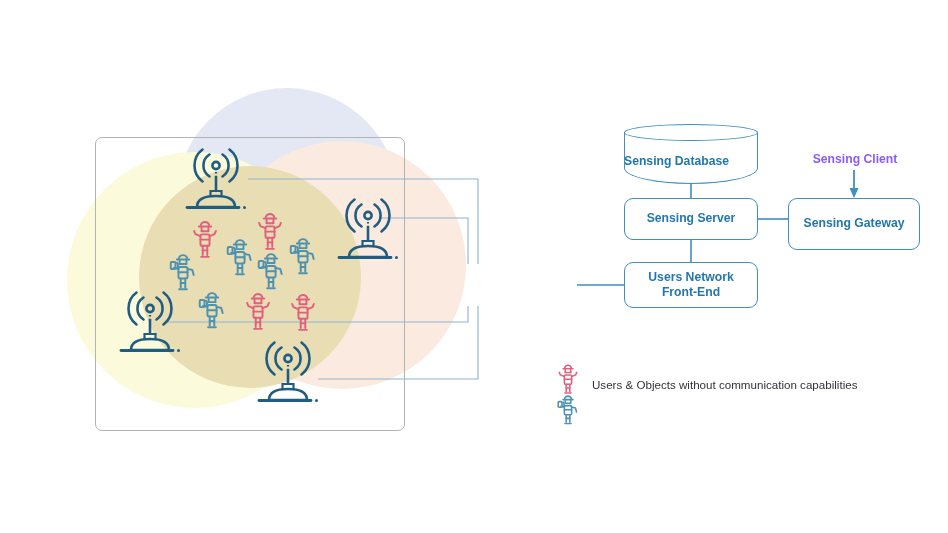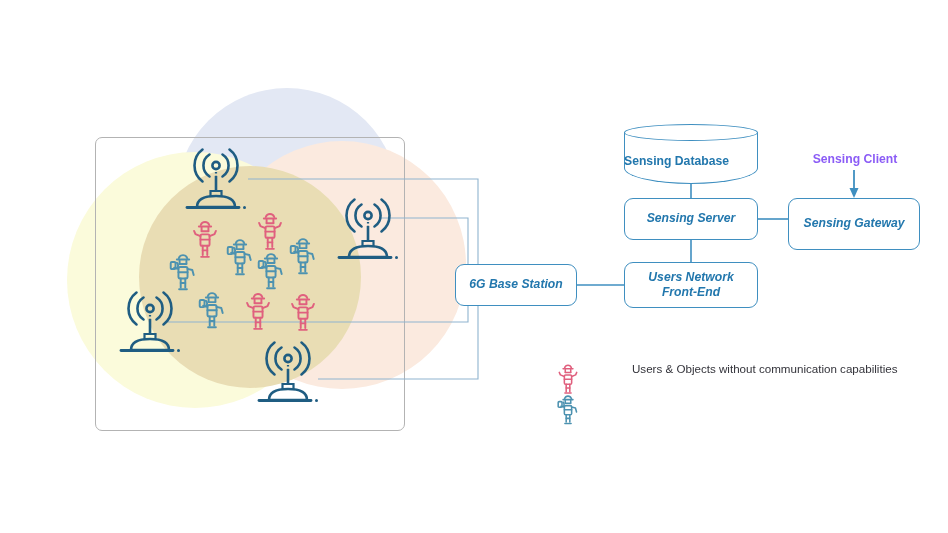--- a/index.html
+++ b/index.html
@@ -27,21 +27,21 @@
   }
 
   
   #links{left:0;top:0;width:948px;height:533px;pointer-events:none;}
 
   
   .node{
     position:absolute;box-sizing:border-box;
     border:1.5px solid #3f8fc0;border-radius:9px;background:#fff;
     display:flex;align-items:center;justify-content:center;text-align:center;
-    color:#2277ad;font-weight:700;font-size:12.2px;line-height:1.25;font-style:italic;
+    color:#2277ad;font-weight:700;font-size:12.2px;line-height:1.25;
   }
   .node span{display:block;}
 
   #node-bs{left:455px;top:264px;width:122px;height:42px;}
   #node-cn{left:624px;top:262px;width:134px;height:46px;}
   #node-ss{left:624px;top:198px;width:134px;height:42px;}
   #node-gw{left:788px;top:198px;width:132px;height:52px;}
 
   
   #node-db{
@@ -62,21 +62,21 @@
     text-align:left;color:#2277ad;font-weight:700;font-size:12.2px;line-height:1.25;margin-top:16px;
   }
 
   
   #client-label{
     left:800px;top:152px;width:110px;text-align:center;
     font-size:12.2px;font-weight:700;color:#8b5cf6;white-space:nowrap;
   }
 
   
-  .legend-row{position:absolute;display:flex;gap:40px;}
+  .legend-row{position:absolute;display:flex;align-items:center;}
   #legend-row-0{left:556px;top:362px;}
   #legend-row-1{left:556px;top:392px;}
   .legend-text{
     margin-left:10px;font-size:11.6px;color:#33333a;white-space:nowrap;
   }
   .legend-icon{width:26px;height:44px;display:block;}
   .people-icon,.antenna-icon{display:block;}
 </style>
 </head>
 <body>
@@ -344,23 +344,20 @@
             <path d="M9 16 L4.6 14.2 L3.4 11.4"></path>
             <path d="M17 16 L21.4 14.2 L22.6 11.4"></path>
             <path d="M11 24.4 L11 32.6 M15 24.4 L15 32.6"></path>
             <path d="M9.6 34.2 L12.4 34.2 M13.6 34.2 L16.4 34.2"></path>
             <path d="M11 28.5 L15 28.5"></path>
           </g>
         </svg>
       </div>
     </div>
 
-  <div id="node-bs" class="node">
-    <span>6G Base Station</span>
-  </div>
 
   <div id="node-cn" class="node">
     <div>
       <span>Users Network</span>
       <span>Front-End</span>
     </div>
   </div>
 
   <div id="node-ss" class="node">
     <span>Sensing Server</span>

